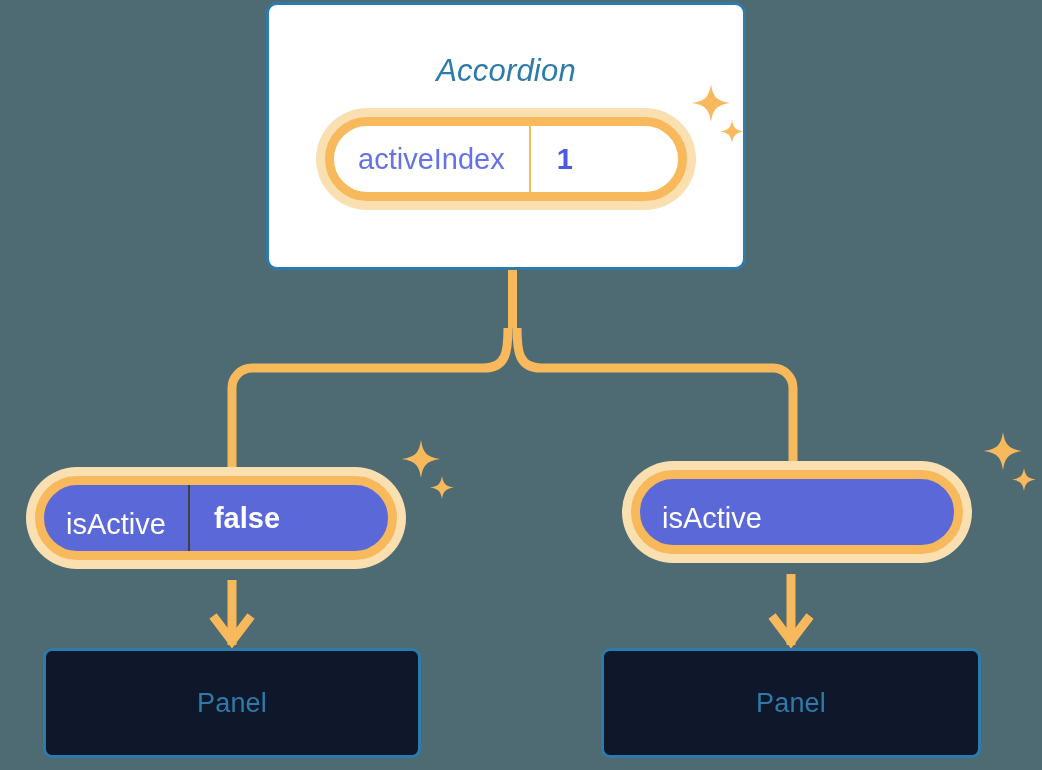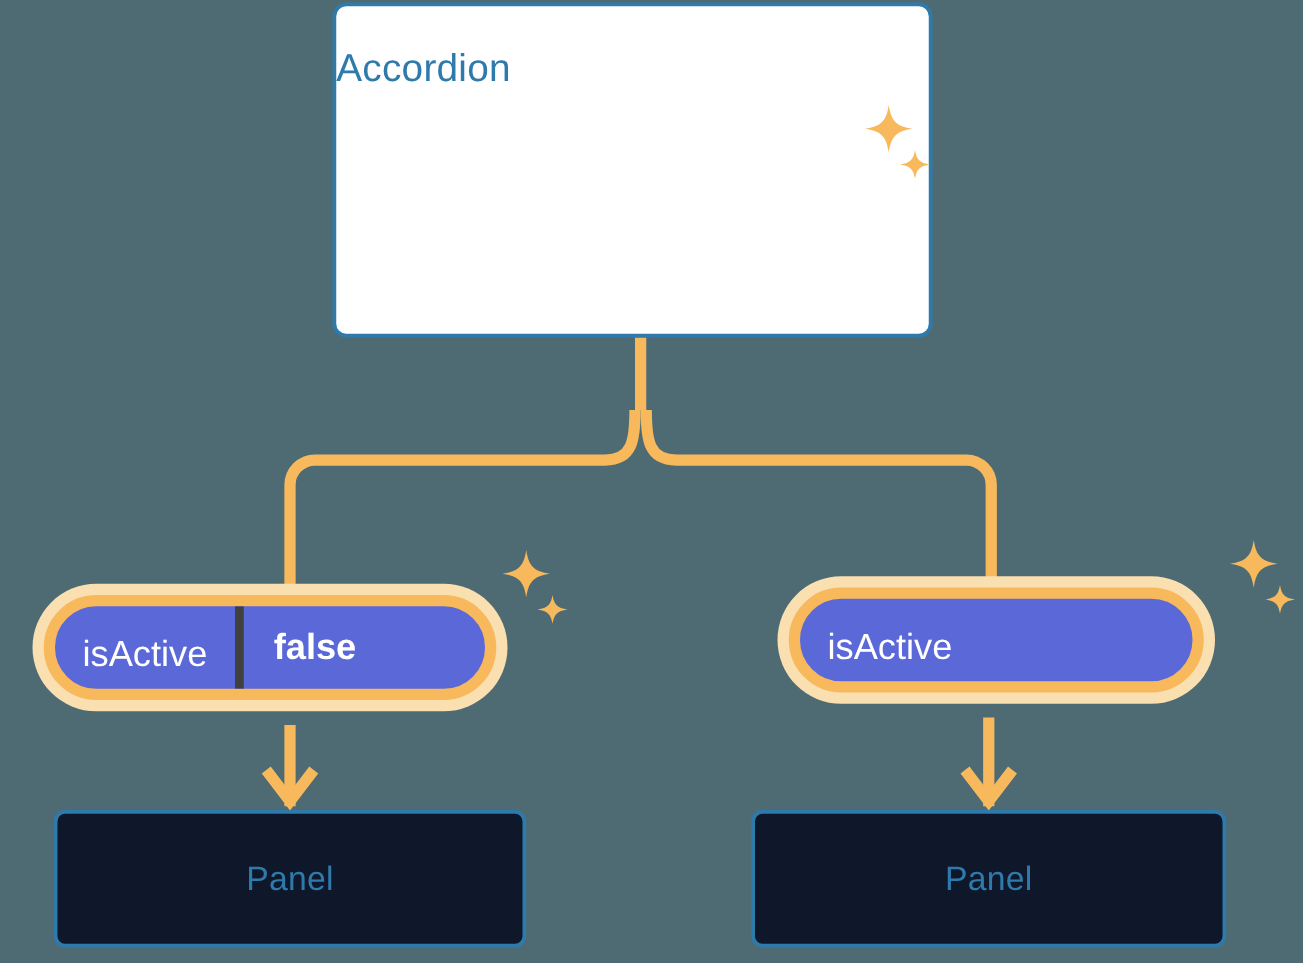--- a/index.html
+++ b/index.html
@@ -41,25 +41,26 @@
   #accordion-card {
     left: 266px;
     top: 2px;
     width: 480px;
     height: 268px;
   }
   .card-title {
     position: absolute;
     left: 0;
     right: 0;
-    top: 32px;
-    text-align: left;
+    top: 48px;
+    text-align: center;
     color: #2e7aab;
     font-size: 31px;
     letter-spacing: 0.2px;
+    font-style: italic;
   }
 
   
   .panel-card {
     position: absolute;
     background: #0f172a;
     border: 3px solid #2e7aab;
     border-radius: 9px;
     box-sizing: border-box;
     z-index: 2;
@@ -121,21 +122,21 @@
     color: #ffffff;
     font-size: 29px;
     padding: 0 22px;
     margin-top: 12px;
   }
   .pill.solid .pill-val {
     color: #ffffff;
     font-size: 29px;
     font-weight: bold;
     padding: 0 24px;
-    border-left: 7px solid #404040;
+    border-left: 2px solid #404040;
   }
 
   #pill-active-index { left: 325px; top: 117px; width: 362px; height: 84px; }
   #pill-is-active-left  { left: 35px;  top: 476px; width: 362px; height: 84px; }
   #pill-is-active-right { left: 631px; top: 470px; width: 332px; height: 84px; }
 
   
   .sparkle-group {
     position: absolute;
     z-index: 4;
@@ -170,20 +171,24 @@
     <path d="M 213 616 L 232 641 L 251 616" stroke="#f7b95c" stroke-width="9" fill="none" stroke-linecap="butt" stroke-linejoin="miter"></path>
 
     <path d="M 791 574 L 791 645" stroke="#f7b95c" stroke-width="9" fill="none"></path>
     <path d="M 772 616 L 791 641 L 810 616" stroke="#f7b95c" stroke-width="9" fill="none" stroke-linecap="butt" stroke-linejoin="miter"></path>
   </svg>
 
   <div class="card" id="accordion-card">
     <div class="card-title">Accordion</div>
   </div>
 
+  <div class="pill light" id="pill-active-index">
+    <div class="pill-key">activeIndex</div>
+    <div class="pill-val">1</div>
+  </div>
 
   <div class="sparkle-group" id="sparkle-accordion">
     <svg width="62" height="70" viewBox="0 0 62 70">
       <path d="M25 0 C27 13, 31 17, 44 19 C31 21, 27 25, 25 38 C23 25, 19 21, 6 19 C19 17, 23 13, 25 0 Z" fill="#f7b95c"></path>
       <path d="M46 36 C47.4 44, 49.6 46.2, 58 47.6 C49.6 49, 47.4 51.2, 46 59 C44.6 51.2, 42.4 49, 34 47.6 C42.4 46.2, 44.6 44, 46 36 Z" fill="#f7b95c"></path>
     </svg>
   </div>
 
   <div class="pill solid" id="pill-is-active-left">
     <div class="pill-key">isActive</div>

